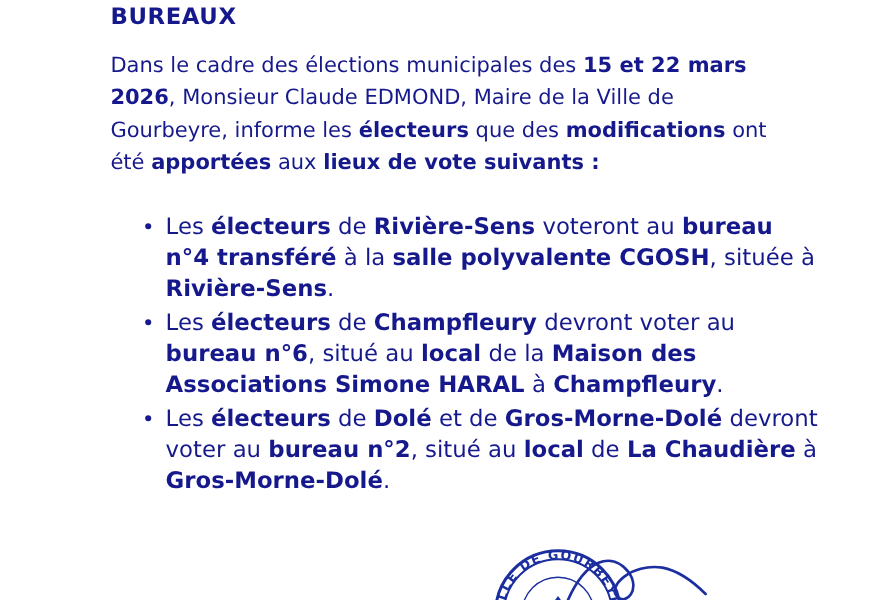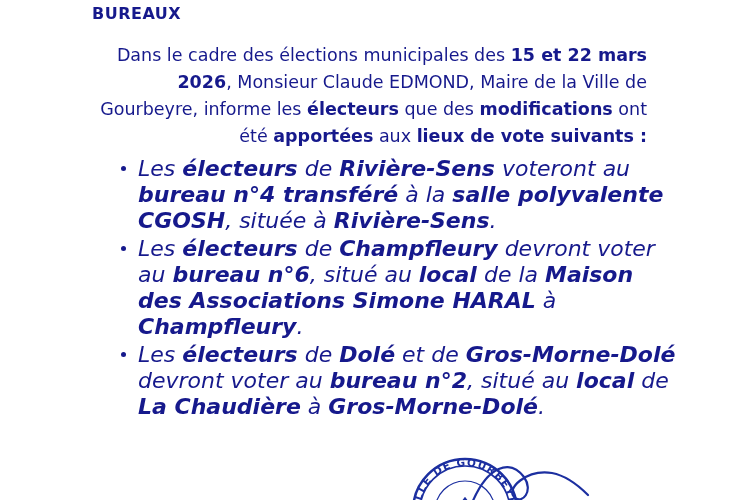--- a/index.html
+++ b/index.html
@@ -19,49 +19,48 @@
     position: absolute;
     left: 0; top: 0;
     width: 730px;
     height: 500px;
     overflow: hidden;
   }
   .title {
     position: absolute;
     left: 92px;
     top: 0px;
-    font-size: 16px;
+    font-size: 19px;
     font-weight: bold;
     letter-spacing: 0.5px;
     color: #16198c;
     line-height: 28px;
   }
   .para {
     position: absolute;
     left: 92px;
     top: 42px;
     width: 555px;
     font-size: 17.5px;
     line-height: 27px;
     color: #16198c;
-    text-align: right;
+    text-align: left;
   }
   .para b { font-weight: bold; }
   .bullets {
     position: absolute;
     left: 110px;
-    top: 156px;
+    top: 176px;
     width: 545px;
     margin: 0;
     padding: 0 0 0 28px;
     list-style: none;
-    font-size: 22px;
+    font-size: 19px;
     line-height: 26px;
     color: #16198c;
-    font-style: italic;
   }
   .bullets li {
     position: relative;
     margin-bottom: 2px;
   }
   .bullets li::before {
     content: "";
     position: absolute;
     left: -17px;
     top: 10px;

